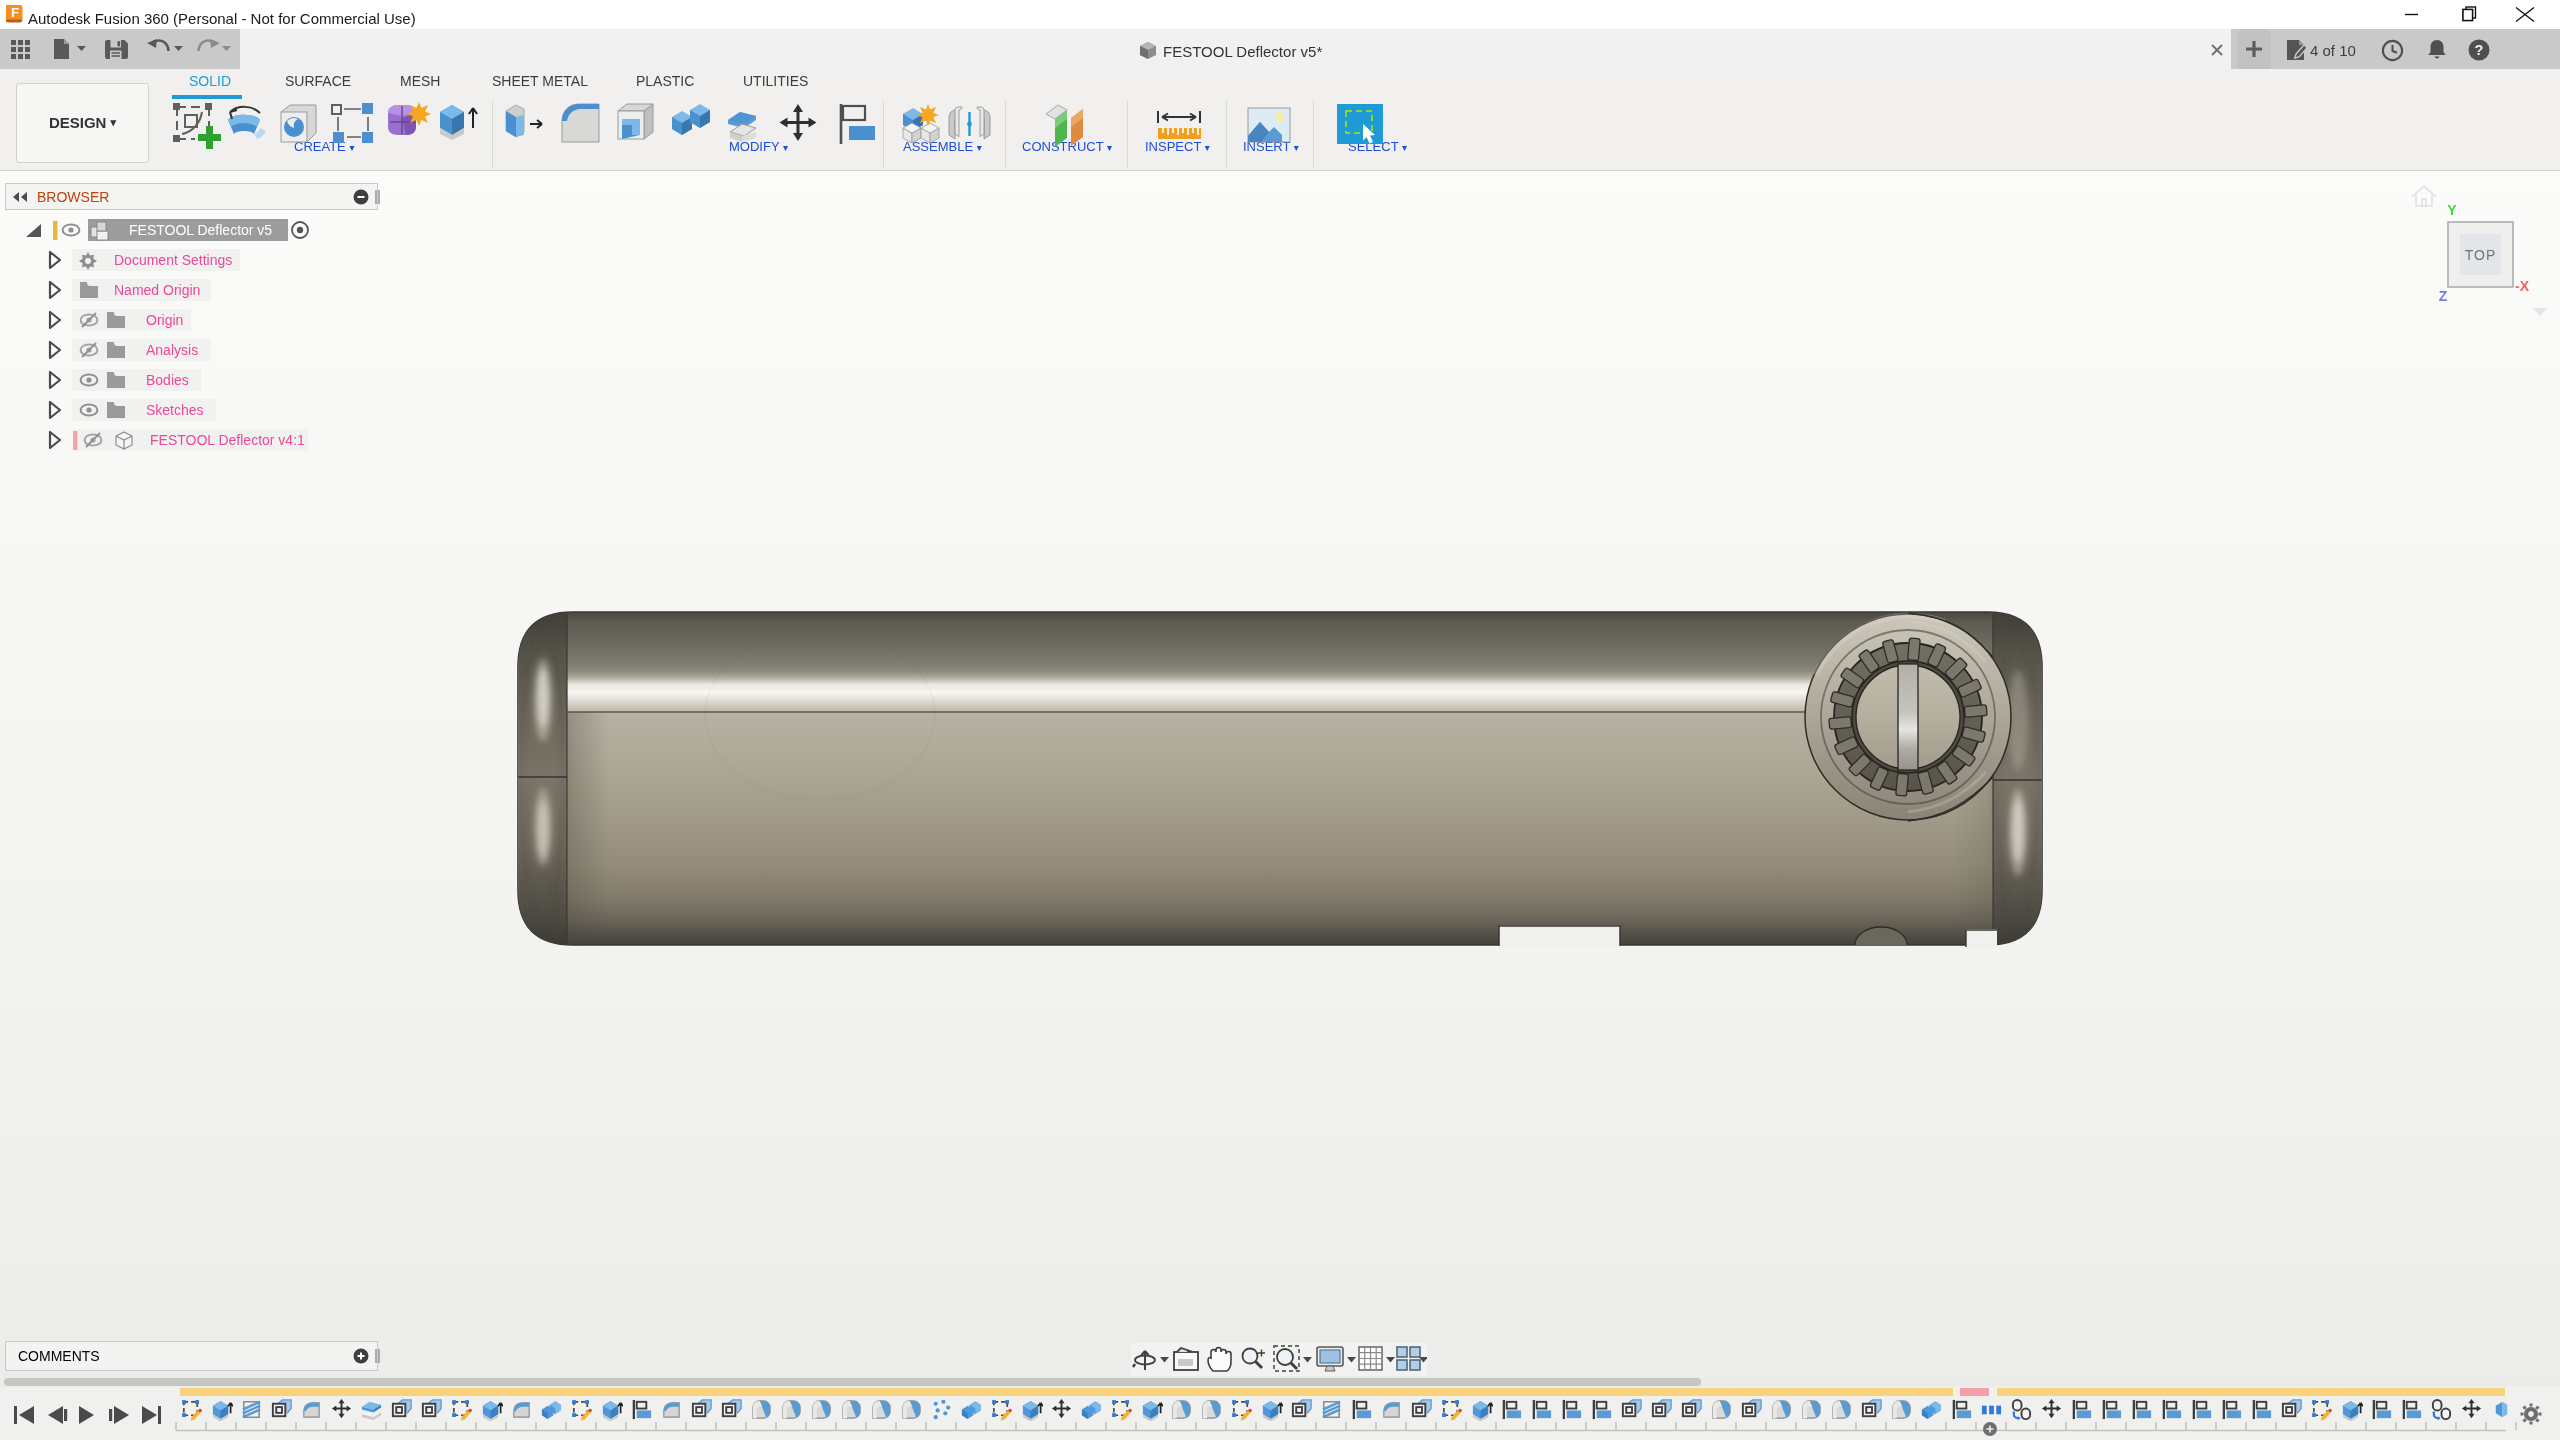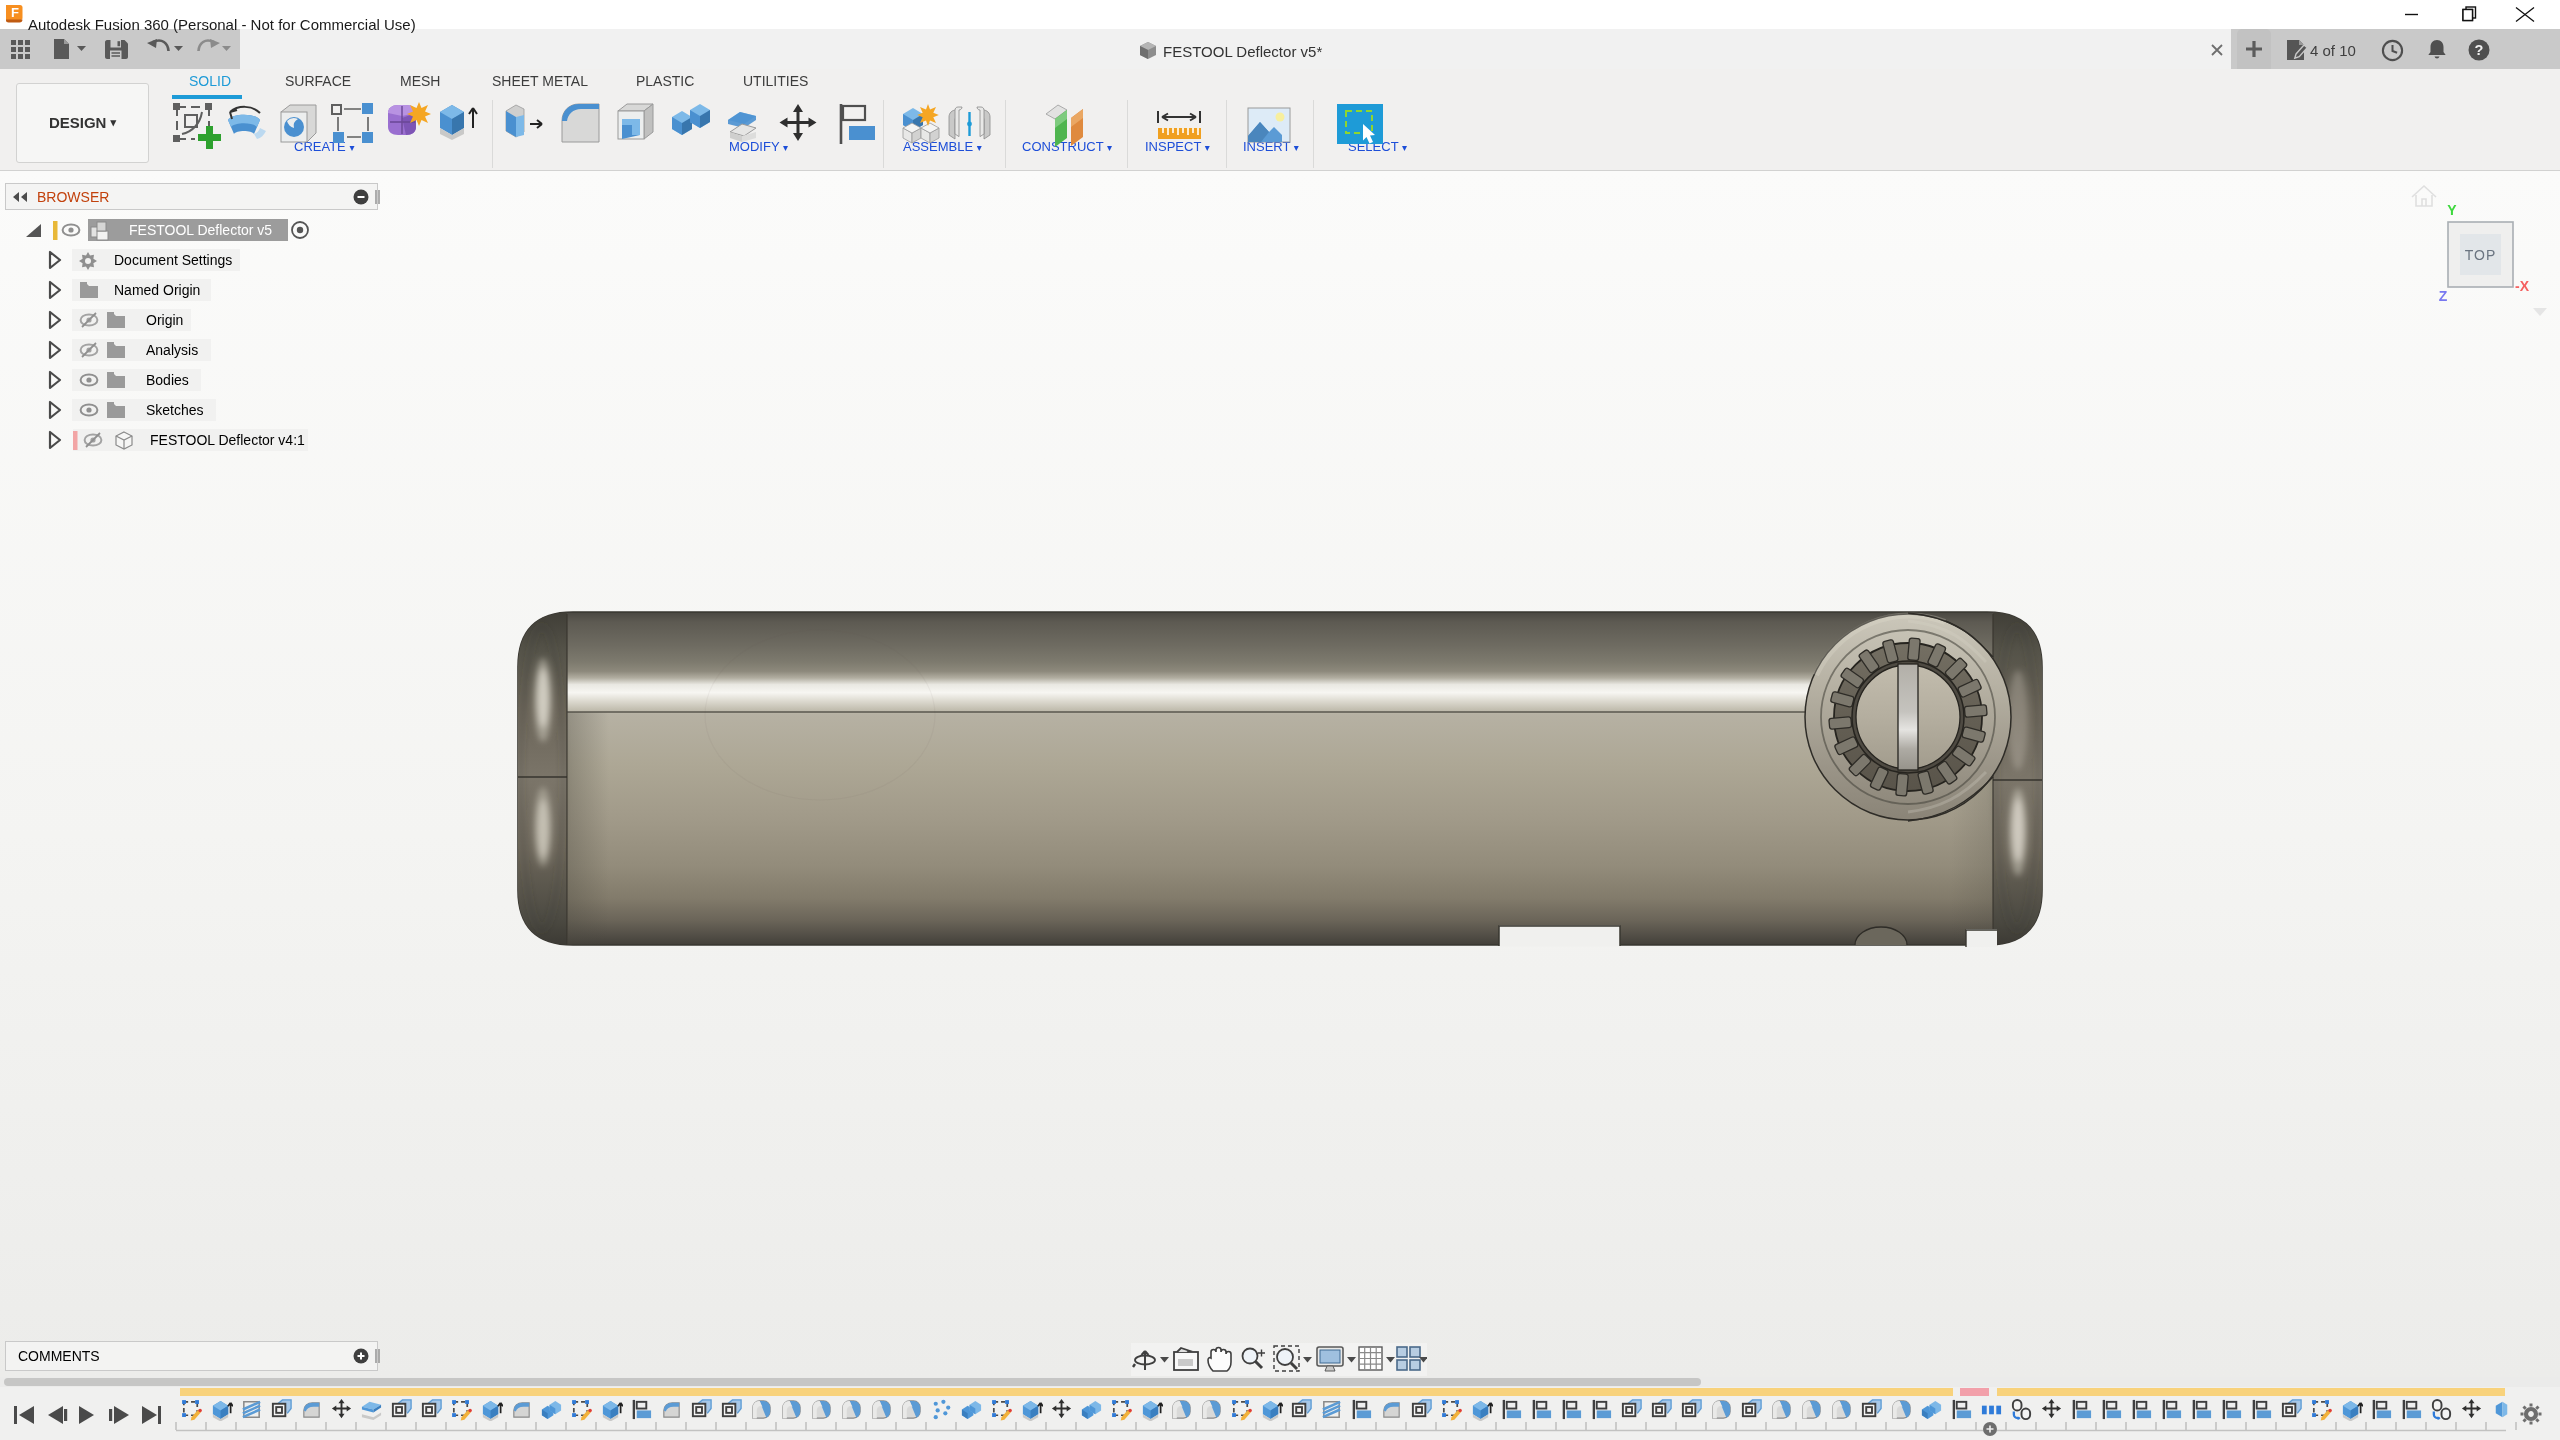--- a/index.html
+++ b/index.html
@@ -8,36 +8,36 @@
 #qat{left:0;top:29px;width:2560px;height:40px;background:#c9c9c9}
 #doctab{left:240px;top:29px;width:1991px;height:40px;background:#f1f1f1;border-radius:0 0 0 0}
 #ribbon{left:0;top:69px;width:2560px;height:102px;background:#f1f0ef;border-bottom:1px solid #d2d2d1}
 #canvas{left:0;top:171px;width:2560px;height:1206px;background:linear-gradient(#fbfbfa,#f4f4f2 55%,#ececea)}
 #tl{left:0;top:1377px;width:2560px;height:63px;background:#f0f0ef}
 .t15{font-size:15px;color:#1a1a1a}
 .tab{font-size:14px;color:#3c3c3c;position:absolute;top:73px}
 .grp{font-size:13px;color:#1d4ed8;position:absolute;top:139px;white-space:nowrap}
 .sep{position:absolute;top:100px;width:1px;height:68px;background:#dadad9}
 .row{position:absolute;height:22px;background:#f1f1f0}
-.rowtx{font-size:14px;color:#000000;position:absolute;white-space:nowrap}
+.rowtx{font-size:14px;color:#ec4899;position:absolute;white-space:nowrap}
 </style></head><body>
 <div id="stage">
 <div class="abs" id="canvas"></div>
 <div class="abs" id="titlebar"></div>
 <div class="abs" id="qat"></div>
 <div class="abs" id="doctab"></div>
 <div class="abs" id="ribbon"></div>
 <div class="abs" id="tl"></div>
 
 <svg class="abs" style="left:3px;top:4px" width="22" height="22" viewBox="0 0 22 22">
  <path d="M3 1h14c1.6 0 2.5 1 2.5 2.5v11L17 17.5H5c-1.3 0-2-0.9-2-2z" fill="#f78f20"></path>
  <path d="M3 15.5h16.5v0c0 1.8-1.2 3-3 3h-11c-1.5 0-2.5-1-2.5-2z" fill="#c05b12"></path>
  <text x="8" y="13" font-size="13" font-weight="bold" fill="#fff" font-family="Liberation Sans">F</text>
 </svg>
-<div class="abs t15" style="left:28px;top:16px">Autodesk Fusion 360 (Personal - Not for Commercial Use)</div>
+<div class="abs t15" style="left:28px;top:10px">Autodesk Fusion 360 (Personal - Not for Commercial Use)</div>
 <svg class="abs" style="left:2395px;top:0" width="165" height="29" viewBox="0 0 165 29">
  <path d="M10 14.5h13" stroke="#111" stroke-width="1.4"></path>
  <rect x="68" y="9.5" width="9.5" height="11" fill="none" stroke="#111" stroke-width="1.4"></rect>
  <rect x="71" y="7" width="9.5" height="11" fill="none" stroke="#111" stroke-width="1.4"></rect>
  <rect x="68" y="9.5" width="9.5" height="11" fill="#fff" stroke="#111" stroke-width="1.4"></rect>
  <path d="M121 7.5 L139 21.5 M139 7.5 L121 21.5" stroke="#111" stroke-width="1.3"></path>
 </svg>
 
 <svg class="abs" style="left:0;top:29px" width="240" height="40" viewBox="0 0 240 40">
  <g fill="#595959">

